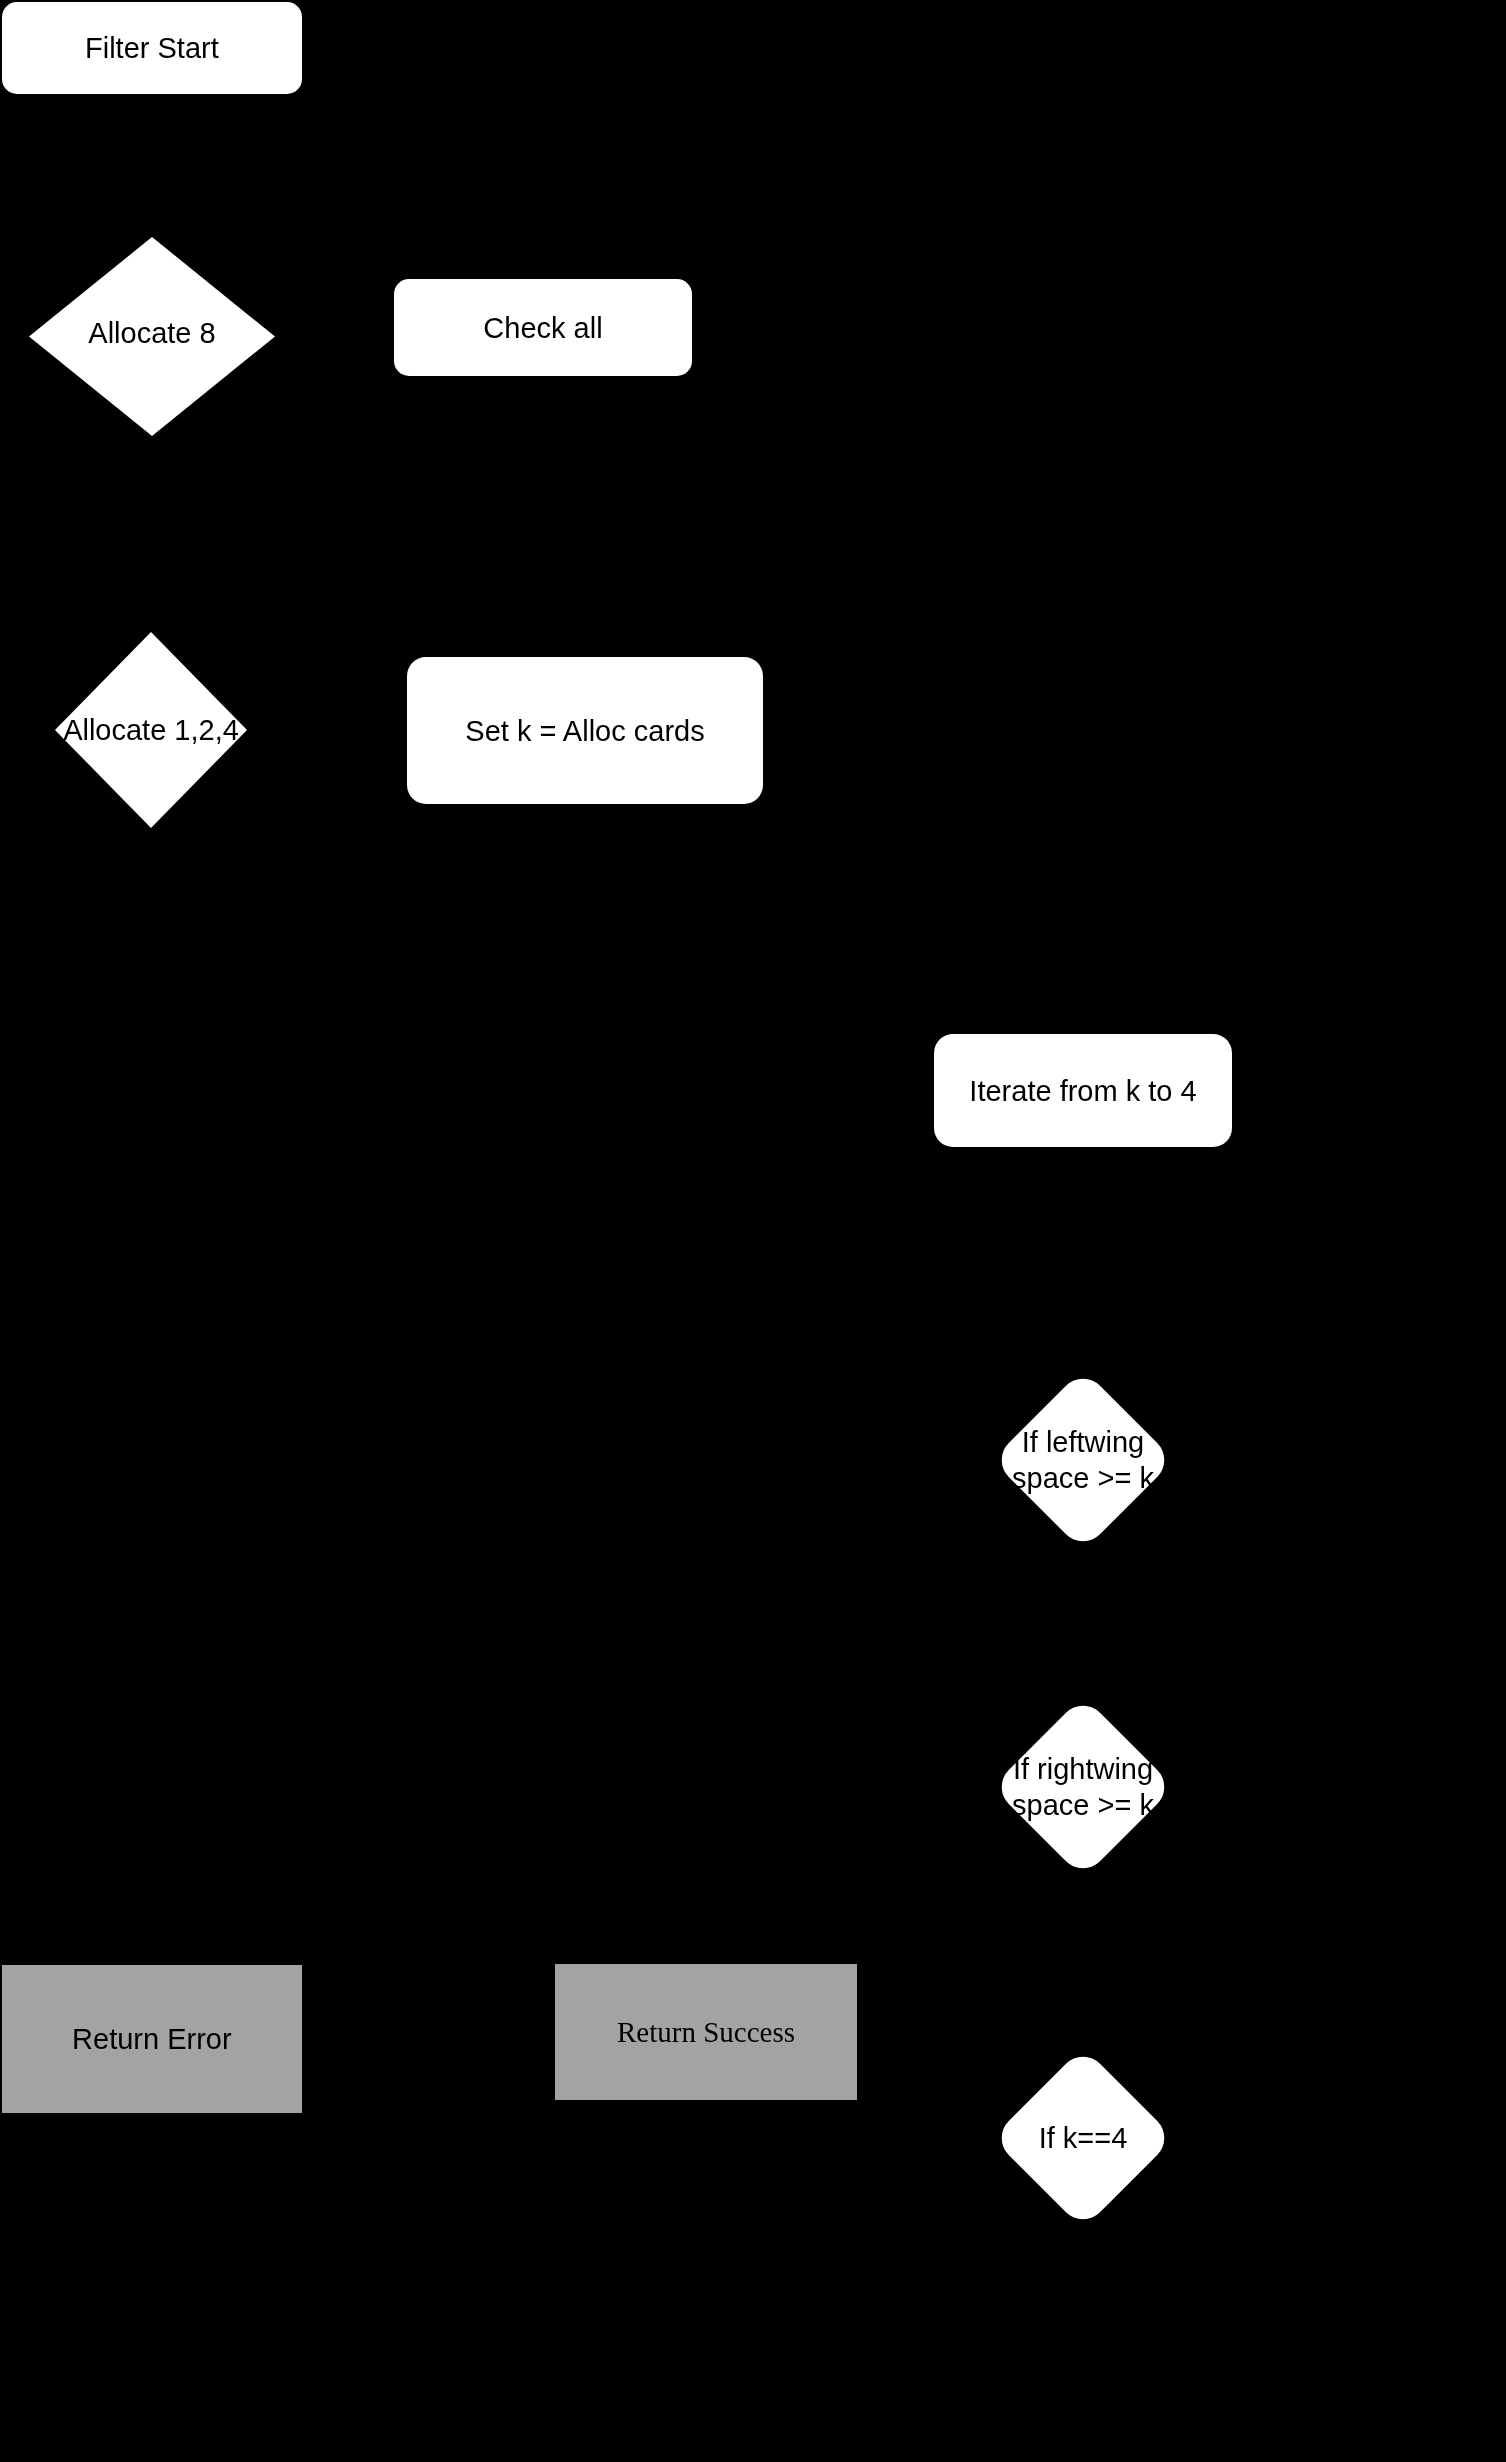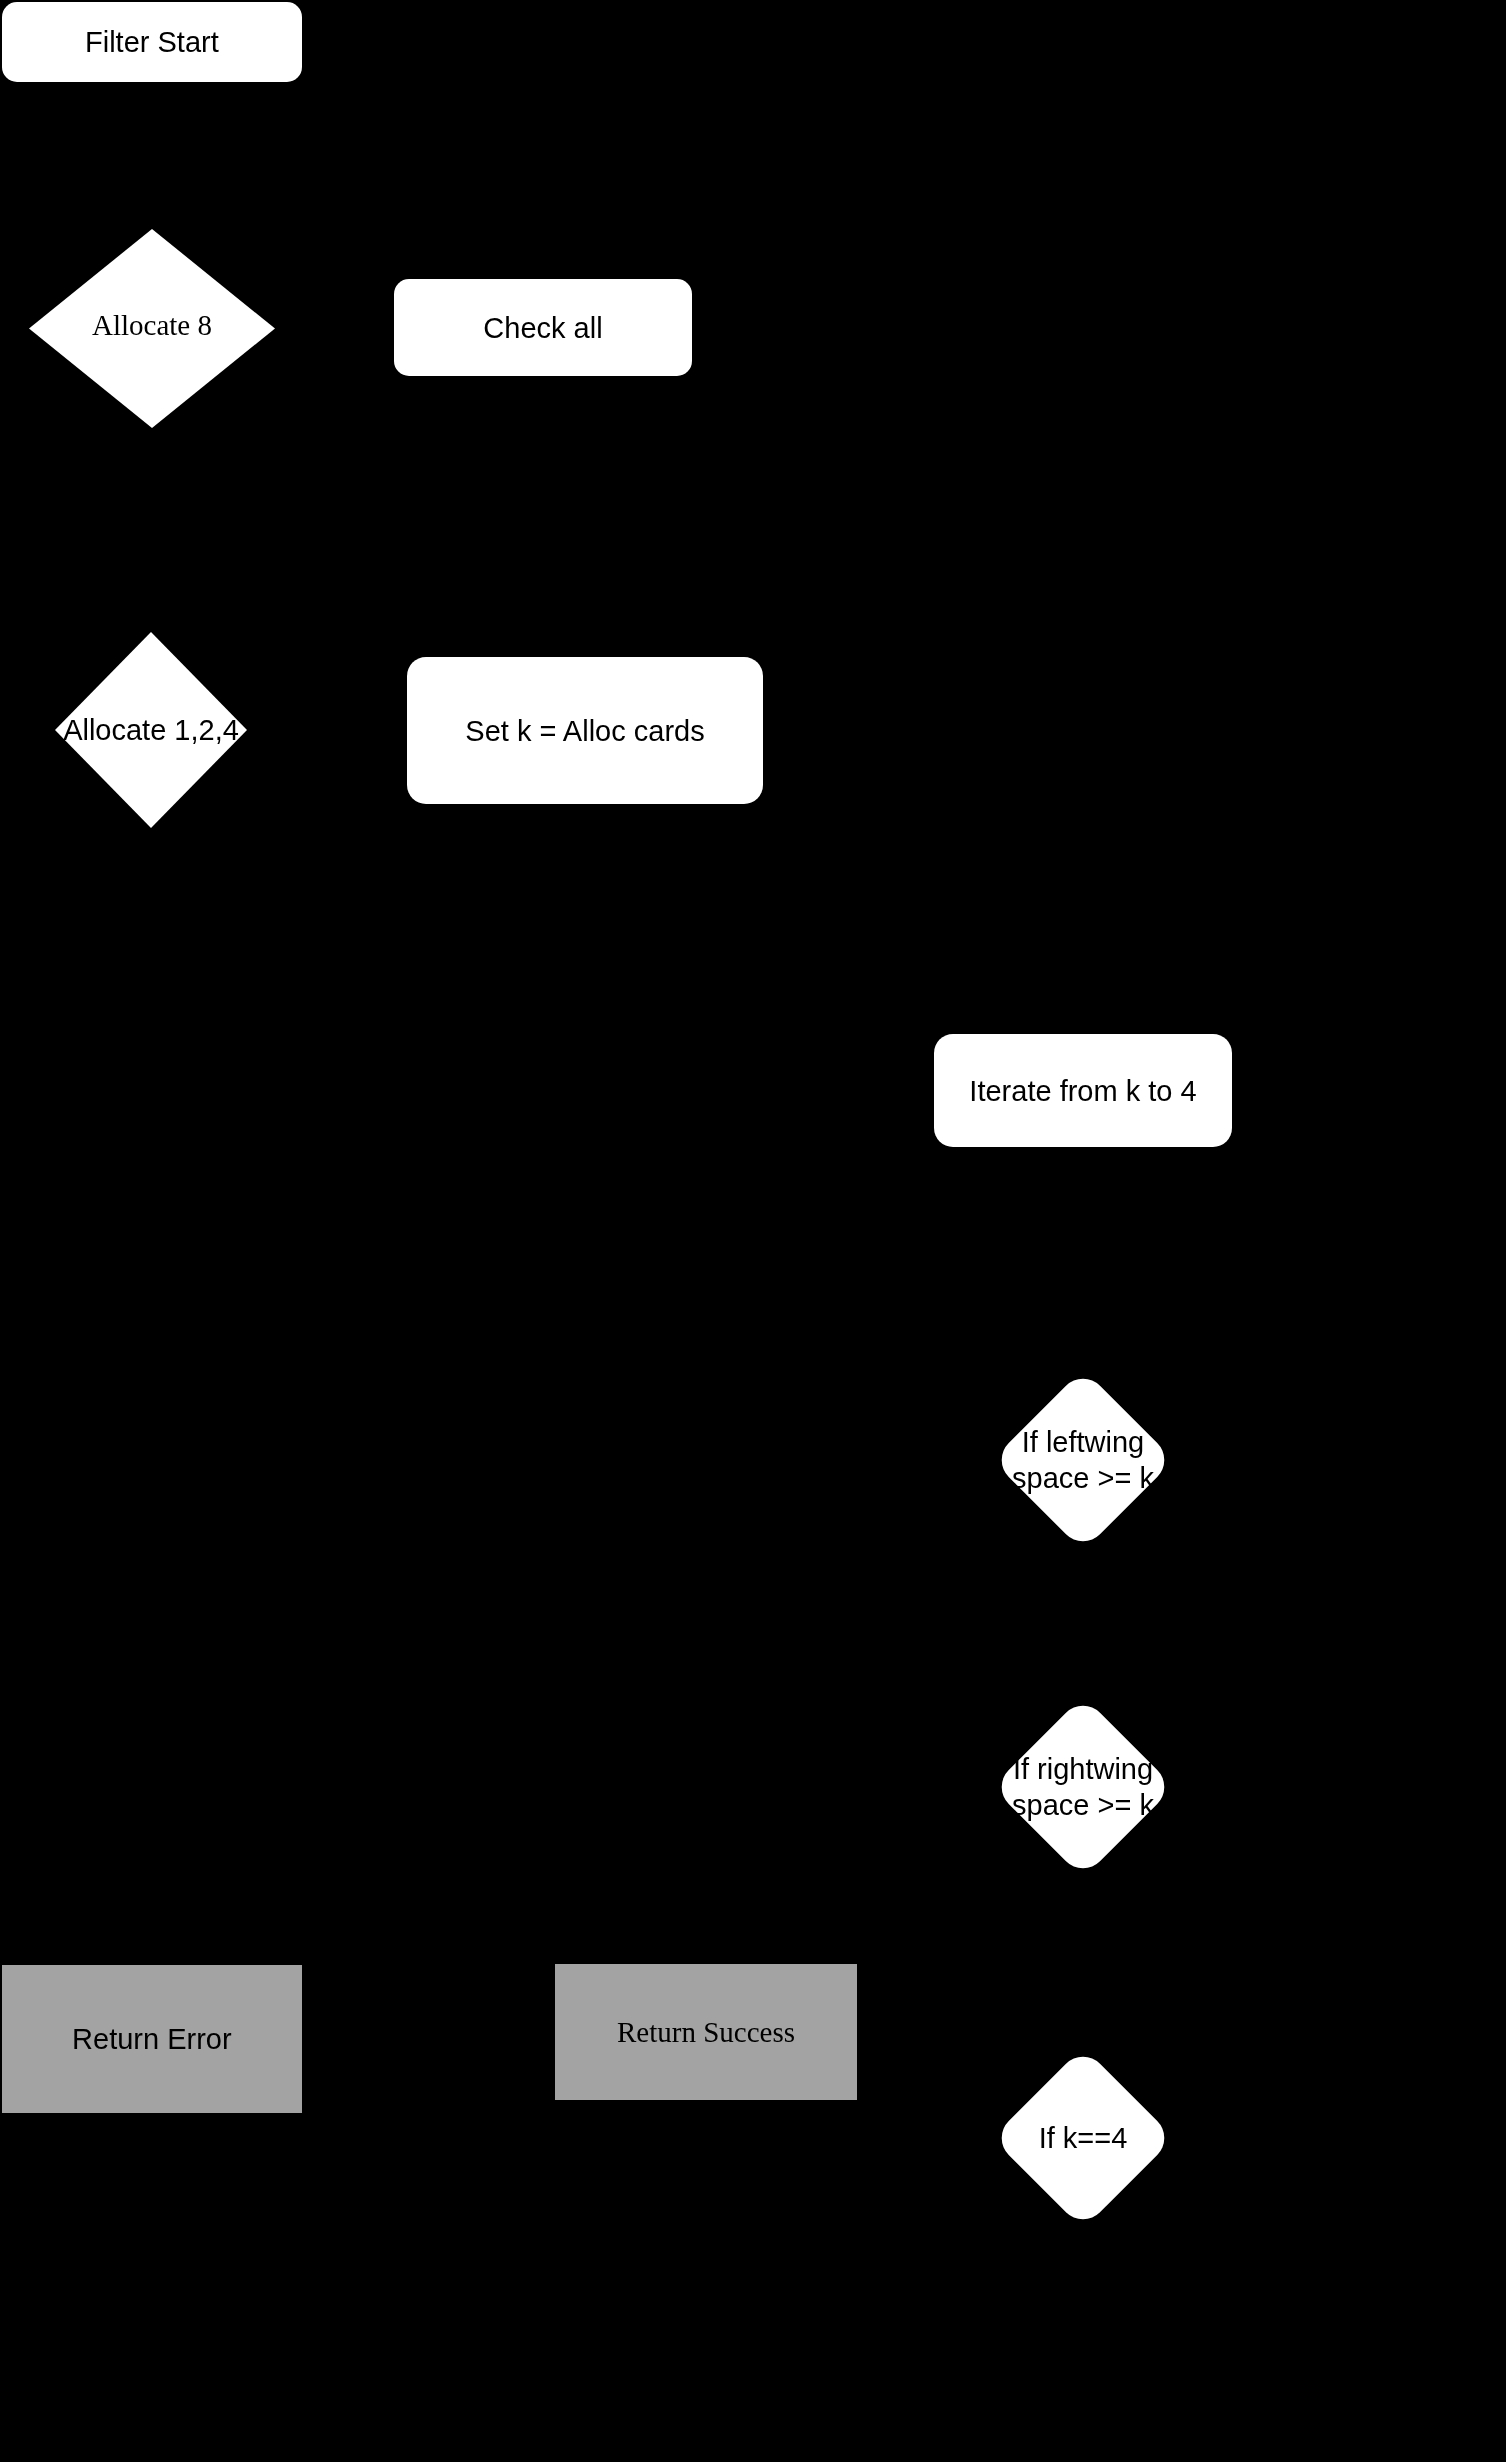--- a/index.html
+++ b/index.html
@@ -58,25 +58,25 @@
     border-radius: 24px;
     transform: translate(-50%, -50%) rotate(45deg);
     z-index: 1;
   }
 </style>
 </head>
 <body>
 
 <div class="stage">
 
-  <div class="node rounded-rect" style="left:1.9px; top:1.9px; width:300px; height:80px;">
+  <div class="node rounded-rect" style="left:1.9px; top:1.9px; width:300px; height:92px;">
     <div class="label">Filter Start</div>
   </div>
 
-  <div class="node" style="left:29px; top:229px; width:246px; height:199px;font-family:Liberation Serif, serif;">
+  <div class="node" style="left:29px; top:237px; width:246px; height:199px;">
     <div class="diamond-shape"></div>
     <div class="label" style="top:48%;">Allocate 8</div>
   </div>
 
   <div class="node rounded-rect" style="left:394px; top:279px; width:298px; height:97px;">
     <div class="label">Check all</div>
   </div>
 
   <div class="node" style="left:55px; top:632px; width:192px; height:196px;">
     <div class="diamond-shape"></div>

